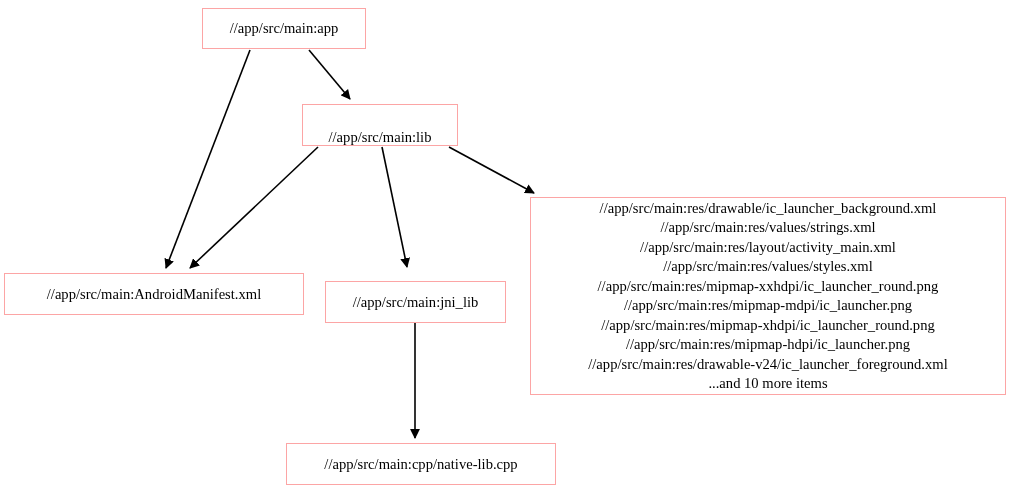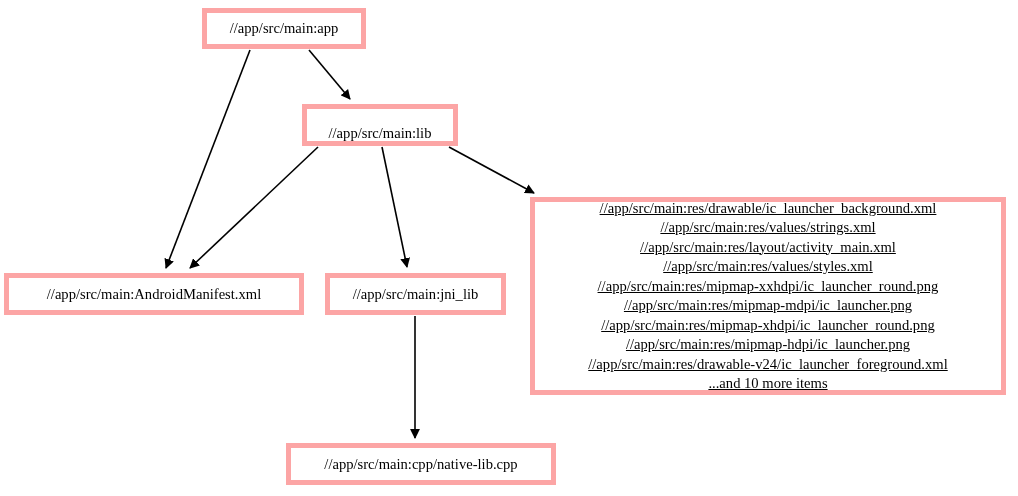--- a/index.html
+++ b/index.html
@@ -28,50 +28,49 @@
     position: absolute;
     left: 0;
     top: 0;
     width: 1018px;
     height: 496px;
     pointer-events: none;
   }
   .node {
     position: absolute;
     box-sizing: border-box;
-    border: 5px solid #fca5a5;
+    border: 1px solid #fca5a5;
     background: #ffffff;
     display: flex;
     align-items: center;
     justify-content: center;
     text-align: center;
     font-size: 14.6px;
     line-height: 1.0;
     white-space: nowrap;
   }
   .node-label {
     display: block;
     white-space: pre;
     text-align: center;
   }
   .node.multiline {
     white-space: normal;
     line-height: 19.5px;
     padding: 4px 8px;
-    text-decoration: underline;
   }
   .node.multiline .node-label {
     white-space: pre;
     line-height: 19.5px;
   }
   
   #node-app        { left: 202px; top: 8px;   width: 164px; height: 41px; }
   #node-lib        { left: 302px; top: 104px; width: 156px; height: 42px; align-items: flex-end; }
   #node-manifest   { left: 4px;   top: 273px; width: 300px; height: 42px; }
-  #node-jnilib     { left: 325px; top: 273px; width: 181px; height: 42px; }
+  #node-jnilib     { left: 325px; top: 281px; width: 181px; height: 42px; }
   #node-res        { left: 530px; top: 197px; width: 476px; height: 198px; }
   #node-nativelib  { left: 286px; top: 443px; width: 270px; height: 42px; }
 </style>
 </head>
 <body>
 
 <div id="graph-canvas">
 
   <svg id="edge-layer" viewBox="0 0 1018 496" width="1018" height="496" xmlns="http://www.w3.org/2000/svg">
     <defs>

